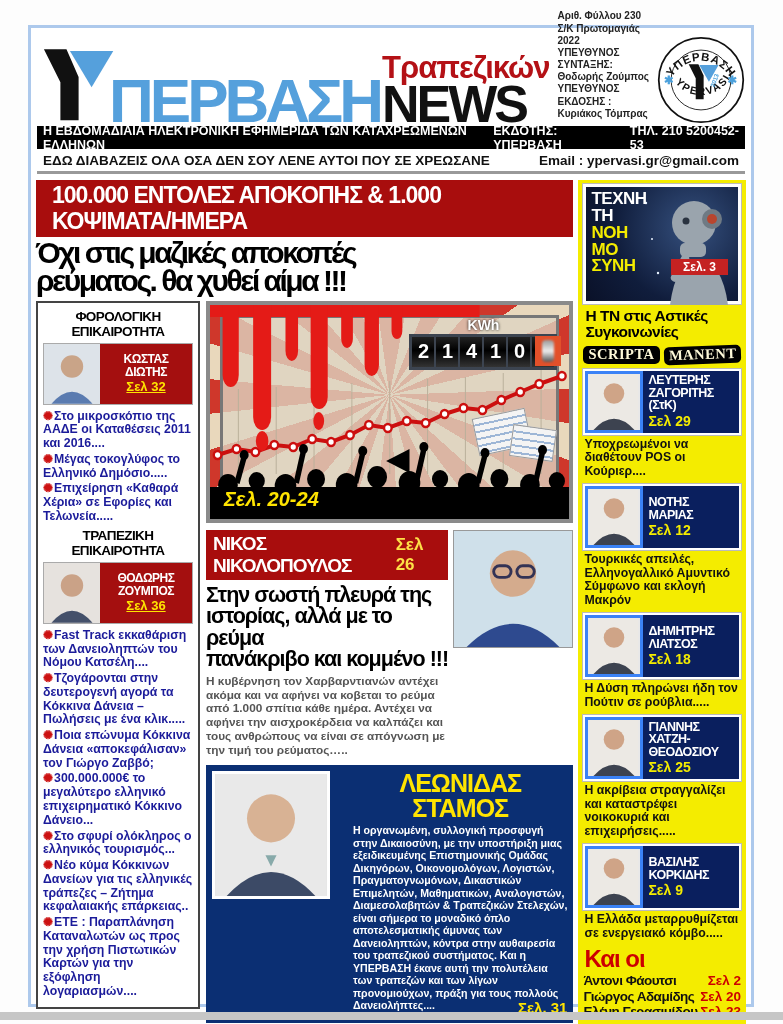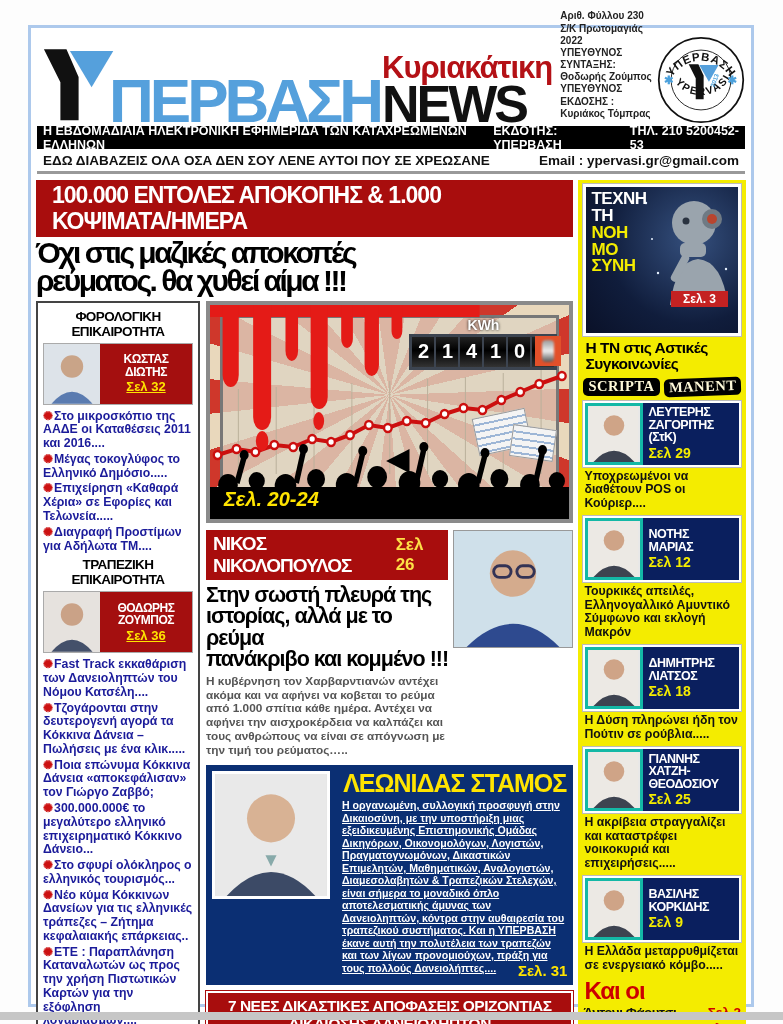--- a/index.html
+++ b/index.html
@@ -69,47 +69,47 @@
   .niko{display:flex;gap:5px;margin-top:7px;}
   .niko-left{flex:1;}
   .niko-bar{background:#a80d0d;display:flex;align-items:center;padding:3px 7px;gap:8px;}
   .niko-name{color:#fff;font-weight:bold;font-size:19px;letter-spacing:-1px;}
   .niko-page{color:#fde047;font-weight:bold;font-size:17px;}
   .niko-headline{color:#000;font-weight:bold;font-size:21.5px;letter-spacing:-1px;line-height:1.0;
     white-space:pre-line;margin:5px 0 4px 0;}
   .niko-body{color:#555;font-weight:bold;font-size:11.8px;line-height:1.18;}
   .niko-photo{width:120px;height:118px;background:#cfe0ea;border:1px solid #999;flex:0 0 auto;}
 
-  .stamos{display:flex;background:#0b2f73;margin-top:7px;padding:6px;gap:12px;}
+  .stamos{display:flex;background:#0b2f73;margin-top:7px;padding:6px;gap:23px;}
   .stamos-photo{width:118px;height:128px;background:#e5e5e5;border:3px solid #fff;flex:0 0 auto;}
   .stamos-right{flex:1;}
   .stamos-name{color:#ffe400;font-weight:bold;font-size:25px;letter-spacing:-1px;text-align:center;line-height:1;}
-  .stamos-body{color:#fff;font-weight:bold;font-size:10.6px;line-height:1.18;margin-top:3px;text-decoration:underline;}
+  .stamos-body{color:#fff;font-weight:bold;font-size:10.6px;line-height:1.18;margin-top:3px;}
   .stamos-page{color:#ffe400;font-weight:bold;font-size:15px;float:right;}
 
   .court{background:#a80d0d;color:#fff;font-weight:bold;font-size:15.5px;letter-spacing:-0.5px;
     text-align:center;padding:4px 2px;margin-top:6px;border:2px solid #fff;outline:1px solid #a80d0d;}
 
   
   .rightcol{flex:1;background:#f4ec00;padding:4px 5px;display:flex;flex-direction:column;}
-  .ai-box{border:3px solid #fff;outline:1px solid #bbb;position:relative;height:152px;
+  .ai-box{border:3px solid #fff;outline:1px solid #bbb;position:relative;height:120px;
     background:radial-gradient(circle at 70% 35%,#35507e,#101d3c 60%,#0a1128);}
   .ai-title{position:absolute;left:5px;top:4px;font-weight:bold;font-size:17px;line-height:.98;
     letter-spacing:-0.5px;white-space:pre-line;}
   .ai-white{color:#fff;}
   .ai-yellow{color:#f4ec00;position:absolute;left:5px;top:38px;font-weight:bold;font-size:17px;
     line-height:.98;letter-spacing:-0.5px;white-space:pre-line;}
   .ai-badge{position:absolute;right:10px;bottom:26px;background:#c42222;color:#fff;
     font-weight:bold;font-size:12px;padding:1px 12px;}
   .ai-caption{color:#000;font-weight:bold;font-size:15.5px;letter-spacing:-0.5px;line-height:1.05;margin:4px 0 5px 2px;}
   .scripta{display:flex;gap:4px;justify-content:center;margin-bottom:5px;}
   .scripta span{background:#000;color:#fdf8d8;font-family:"Liberation Serif",serif;font-weight:bold;
     font-size:14.5px;padding:0 5px 1px 5px;border-radius:5px;letter-spacing:.5px;}
   .scripta span:last-child{transform:rotate(-2deg);}
-  .contrib{border:2px solid #fff;outline:1px solid #bbb;display:flex;height:66px;background:#14b8a6;}
+  .contrib{border:2px solid #fff;outline:1px solid #bbb;display:flex;height:66px;background:#3b82f6;}
   .contrib-photo{width:52px;margin:3px;background:#e8e8e8;flex:0 0 auto;}
   .contrib-navy{flex:1;background:#0a1f5e;display:flex;flex-direction:column;justify-content:center;padding:2px 5px;}
   .contrib-name{color:#fff;font-weight:bold;font-size:12.5px;line-height:1.0;letter-spacing:-0.5px;}
   .contrib-page{color:#f4ec00;font-weight:bold;font-size:14px;margin-top:1px;}
   .contrib-blurb{color:#111;font-weight:bold;font-size:12.3px;line-height:1.1;margin:3px 1px 6px 1px;}
   .also-label{color:#cc0000;font-weight:bold;font-size:24px;letter-spacing:-1px;line-height:1;margin:1px 0 2px 1px;}
   .also-row{display:flex;justify-content:space-between;font-weight:bold;font-size:13.5px;line-height:1.15;align-items:flex-end;}
   .also-name{color:#111;letter-spacing:-0.5px;}
   .also-page{color:#cc0000;}
   .avatar-svg{width:100%;height:100%;display:block;}
@@ -120,21 +120,21 @@
 <div class="frame">
 
   <div class="header">
     <div class="logo-row">
       <svg class="ylogo" viewBox="0 0 90 90">
         <path d="M8,6 L34,6 L48,38 L48,88 L27,88 L27,44 Z" fill="#111"></path>
         <path d="M38,8 L88,8 L63,50 Z" fill="#55a0dc"></path>
       </svg>
       <div class="brand-main">ΠΕΡΒΑΣΗ</div>
       <div class="brand-stack">
-        <div class="brand-edition">Κυριακάτικη</div>
+        <div class="brand-edition">Τραπεζικών</div>
         <div class="brand-news">NEWS</div>
       </div>
       <div class="issue-info">
 
       <div>Αριθ. Φύλλου 230</div>
           <div>Σ/Κ Πρωτομαγιάς 2022</div>
           <div>ΥΠΕΥΘΥΝΟΣ ΣΥΝΤΑΞΗΣ:</div>
           <div>Θοδωρής Ζούμπος</div>
           <div>ΥΠΕΥΘΥΝΟΣ ΕΚΔΟΣΗΣ :</div>
           <div>Κυριάκος Τόμπρας</div>
@@ -197,21 +197,20 @@
             </div>
           </div>
           <div class="bullets">
 
               <div class="bullet"><span class="dot">✺</span><span>Στο μικροσκόπιο της ΑΑΔΕ οι Καταθέσεις 2011 και 2016....</span></div>
 
               <div class="bullet"><span class="dot">✺</span><span>Μέγας τοκογλύφος το Ελληνικό Δημόσιο.....</span></div>
 
               <div class="bullet"><span class="dot">✺</span><span>Επιχείρηση «Καθαρά Χέρια» σε Εφορίες και Τελωνεία.....</span></div>
 
-              <div class="bullet"><span class="dot">✺</span><span>Διαγραφή Προστίμων για Αδήλωτα ΤΜ....</span></div>
             </div>
           <div class="sec-title">ΤΡΑΠΕΖΙΚΗ ΕΠΙΚΑΙΡΟΤΗΤΑ</div>
           <div class="author-card">
             <div class="author-photo">
               <svg class="avatar-svg" viewBox="0 0 60 64">
                 <rect width="60" height="64" fill="#e6e2de"></rect>
                   <circle cx="30" cy="24" r="12" fill="#caa287"></circle>
                 <path d="M8,64 Q30,38 52,64 Z" fill="#44506a"></path>
                 </svg>
             </div>

